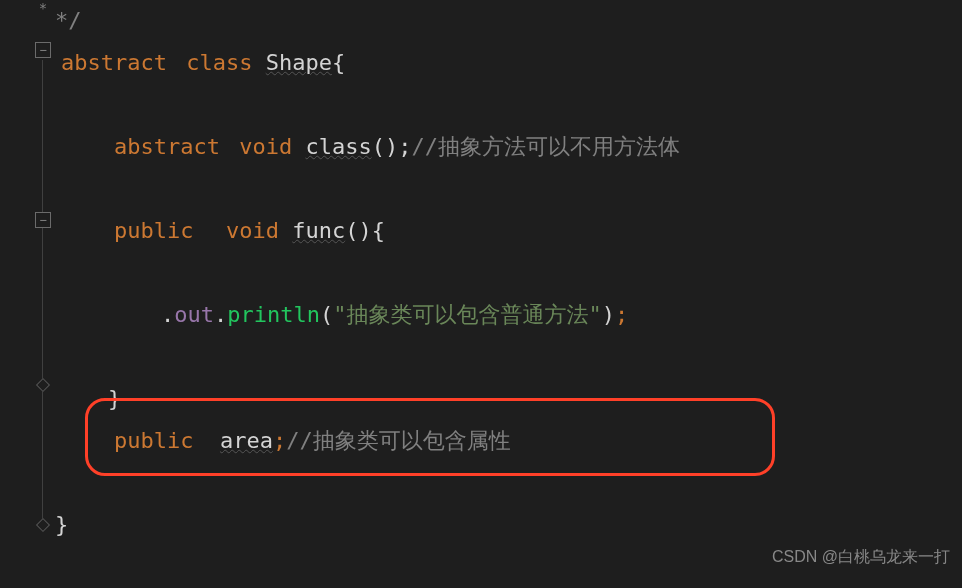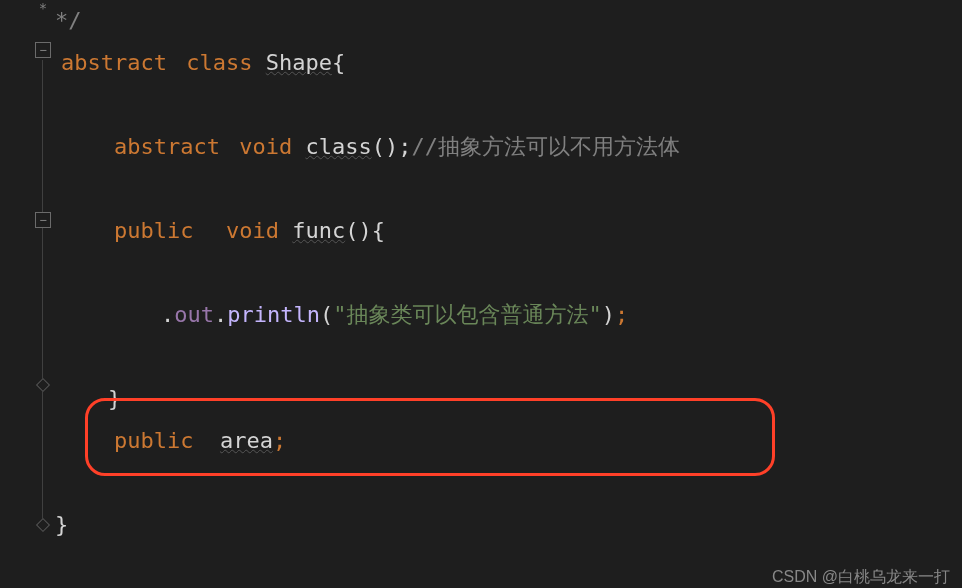--- a/index.html
+++ b/index.html
@@ -55,33 +55,33 @@
       align-items: center;
     }
     .kw-orange { color: #cc7832; margin-left: 6px; }
     .kw-white { color: #d4d4d4; }
     .underline-wavy {
       text-decoration: underline wavy #555;
       text-decoration-thickness: 1px;
     }
     .comment { color: #808080; }
     .field-static { color: #9876aa; }
-    .method-call { color: #c4b5fd; text-align: center; }
+    .method-call { color: #22c55e; text-align: center; }
     .string { color: #6a8759; }
     .semicolon { color: #cc7832; }
     .brace { color: #d4d4d4; }
     .highlight-box {
       position: absolute;
       border: 3px solid #ff4028;
       border-radius: 20px;
       pointer-events: none;
     }
     .watermark {
       position: absolute;
-      bottom: 0;
+      bottom: 20px;
       right: 12px;
       color: #888;
       font-size: 16px;
       font-family: sans-serif;
     }
   </style>
 </head>
 <body>
 
 <div class="editor">
@@ -108,21 +108,21 @@
     <div class="code-line"><span>    </span><span class="kw-orange">public</span><span>  </span><span class="kw-orange">void</span><span> </span><span class="kw-white underline-wavy">func</span><span class="brace">(){</span></div>
 
     <div class="code-line"></div>
 
     <div class="code-line"><span>        </span><span class="kw-white">.</span><span class="field-static">out</span><span class="kw-white">.</span><span class="method-call">println</span><span class="kw-white">(</span><span class="string">"抽象类可以包含普通方法"</span><span class="kw-white">)</span><span class="semicolon">;</span></div>
 
     <div class="code-line"></div>
 
     <div class="code-line"><span>    </span><span class="brace">}</span></div>
 
-    <div class="code-line"><span>    </span><span class="kw-orange">public</span><span> </span><span> </span><span class="kw-white underline-wavy">area</span><span class="semicolon">;</span></div>
+    <div class="code-line"><span>    </span><span class="kw-orange">public</span><span> </span><span> </span><span class="kw-white underline-wavy">area</span><span class="semicolon">;</span><span class="comment">//抽象类可以包含属性</span></div>
 
     <div class="code-line"></div>
 
     <div class="code-line"><span class="brace">}</span></div>
 
     <div class="highlight-box" style="left:30px; top:398px; width:690px; height:78px;"></div>
   </div>
 </div>
 
 <div class="watermark">CSDN @白桃乌龙来一打</div>

